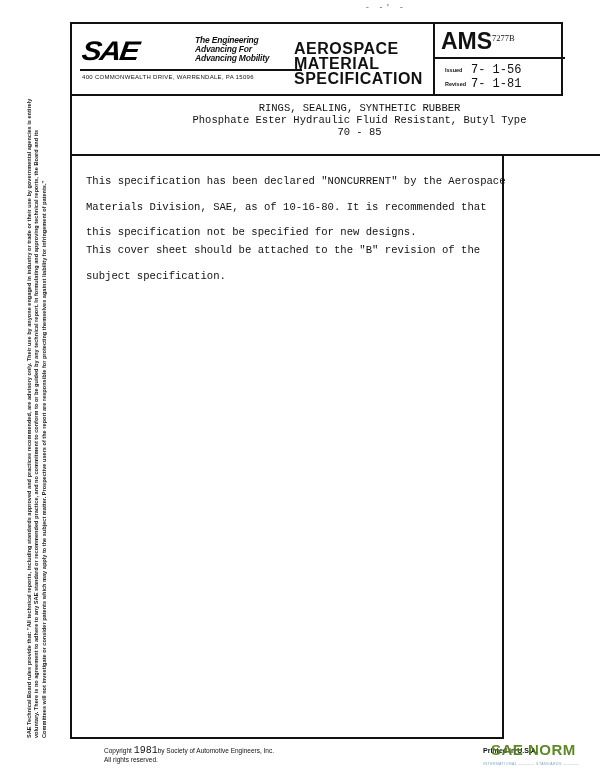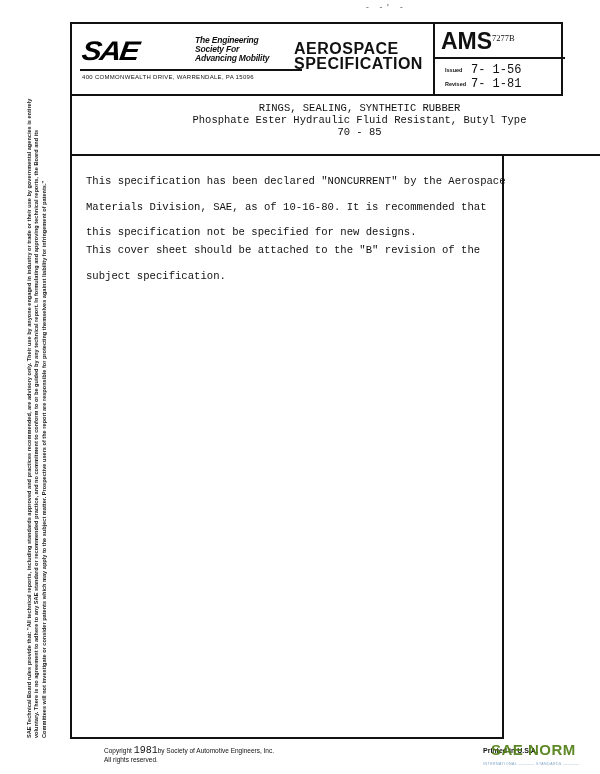--- a/index.html
+++ b/index.html
@@ -49,29 +49,30 @@
 
 <div class="page">
 
   <div class="top-marks">- -' -</div>
 
   <div class="header">
     <div class="logo-area">
       <div class="sae-logo">SAE</div>
       <div class="tagline">
         <div>The Engineering</div>
-        <div>Society For</div>
+        <div>Advancing For</div>
         <div>Advancing Mobility</div>
       </div>
       <div class="logo-rule"></div>
       <div class="address">400 COMMONWEALTH DRIVE,  WARRENDALE,  PA  15096</div>
     </div>
 
     <div class="ams-title">
       <div>AEROSPACE</div>
+      <div>MATERIAL</div>
       <div>SPECIFICATION</div>
     </div>
 
     <div class="ams-box">
       <span class="ams-label">AMS</span>
       <span class="ams-number">7277B</span>
       <div class="ams-divider"></div>
       <div class="date-row date-issued">
         <span class="lbl">Issued</span><span>7- 1-56</span>
       </div>

